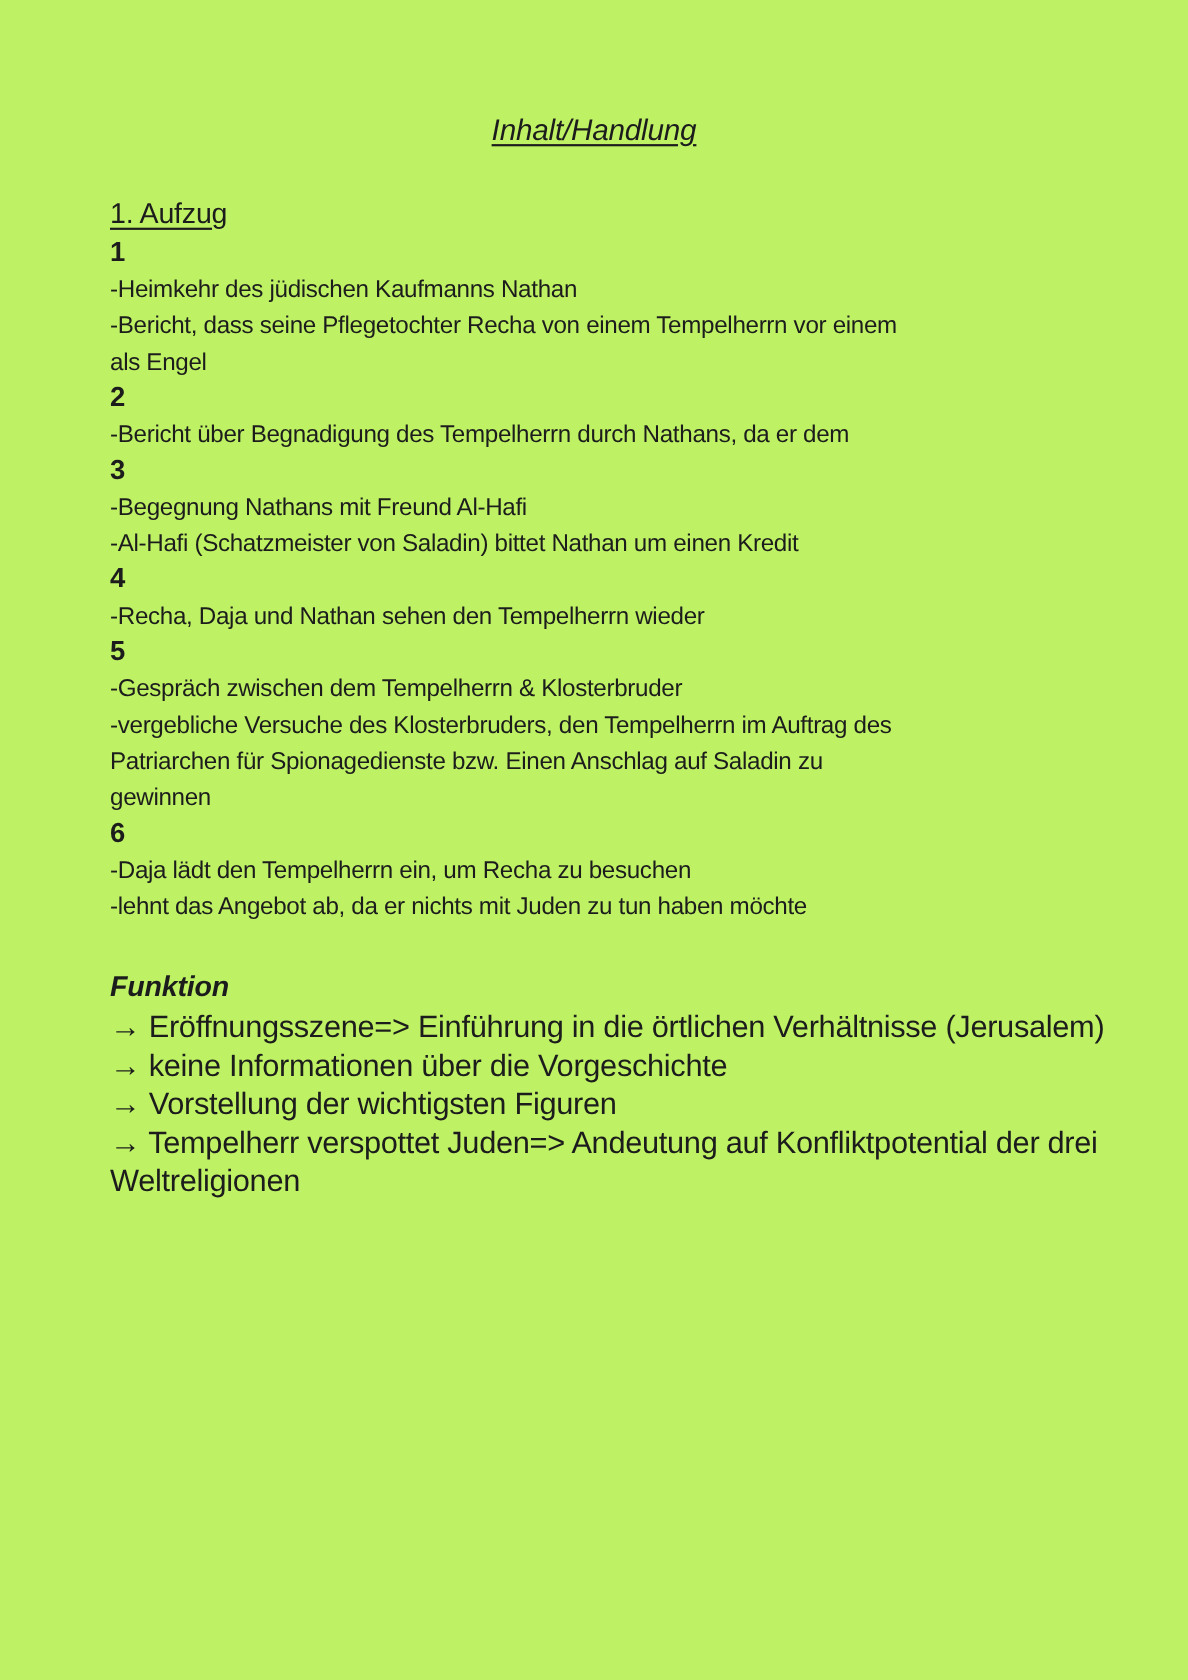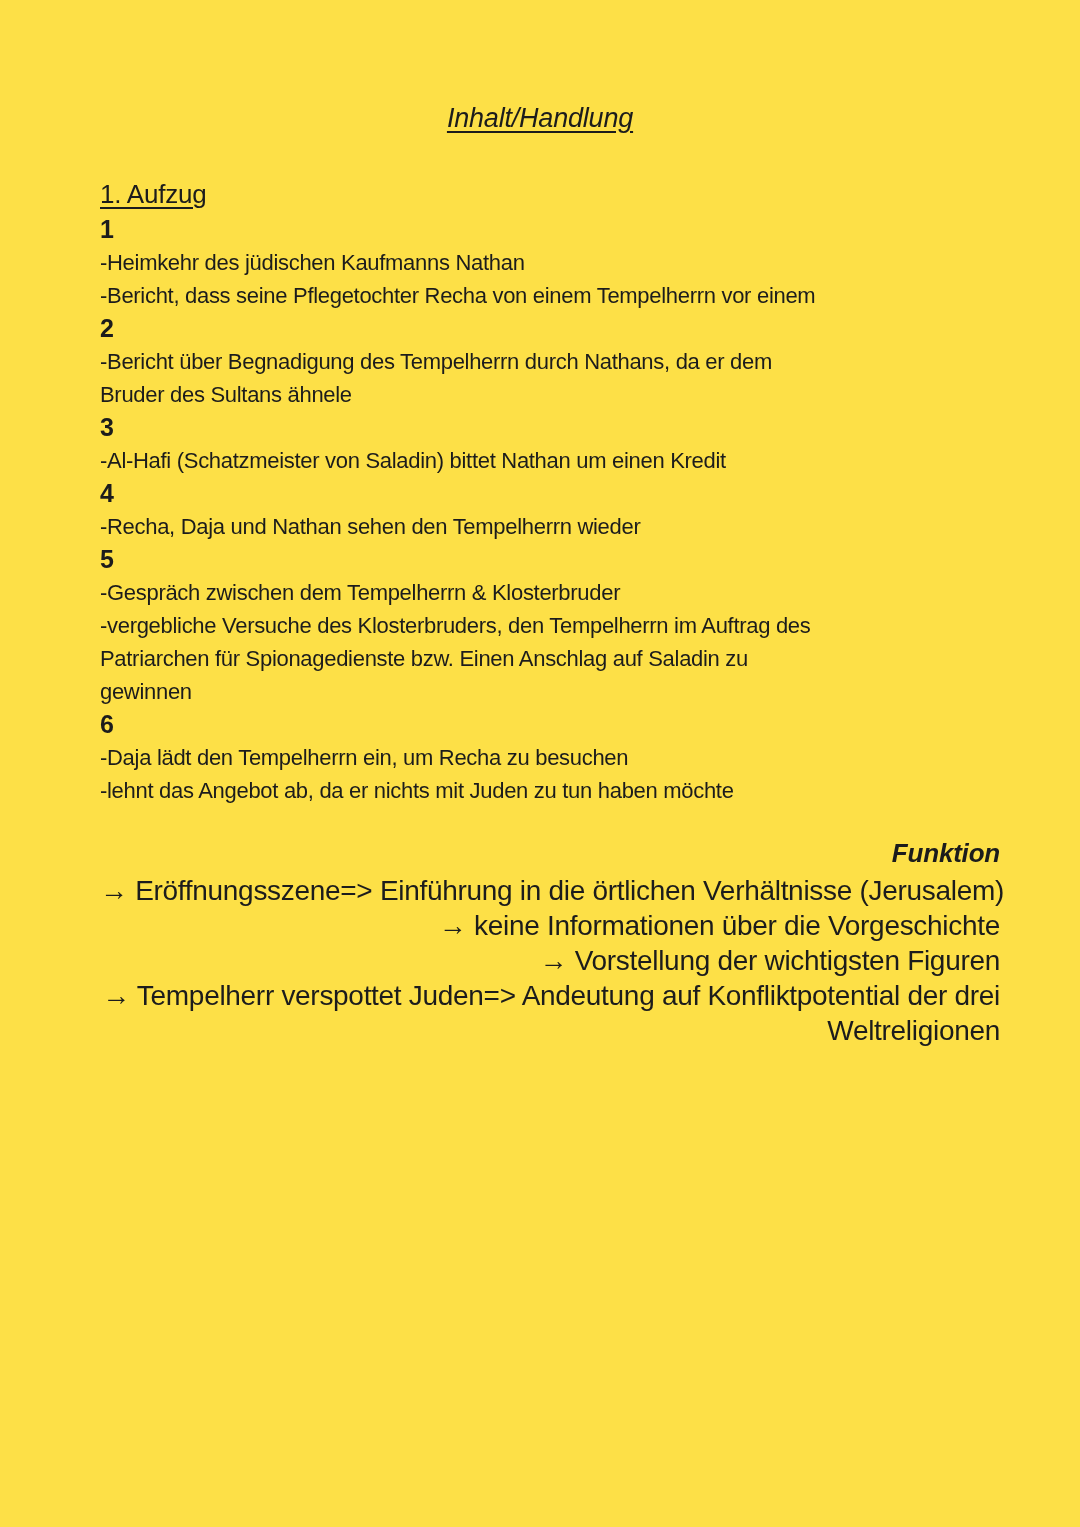--- a/index.html
+++ b/index.html
@@ -4,21 +4,21 @@
 <style>
   html, body {
     margin: 0;
     padding: 0;
     background: #ffffff;
   }
   .page {
     position: relative;
     width: 1080px;
     height: 1527px;
-    background: #fde047;
+    background: #bef264;
     overflow: hidden;
     font-family: "Liberation Sans", sans-serif;
     color: #1c1c1c;
   }
   .doc-title {
     position: absolute;
     top: 103px;
     left: 0;
     width: 100%;
     text-align: center;
@@ -48,22 +48,21 @@
     line-height: 33px;
     letter-spacing: -0.2px;
   }
   .body-line {
     font-size: 22px;
     line-height: 33px;
     letter-spacing: -0.3px;
     white-space: nowrap;
   }
   .funktion-section {
-    margin-top: 26px;
-    text-align: right;
+    margin-top: 36px;
   }
   .funktion-heading {
     font-size: 26px;
     font-weight: bold;
     font-style: italic;
     line-height: 40px;
     letter-spacing: -0.2px;
   }
   .funktion-line {
     font-size: 28px;
@@ -80,30 +79,31 @@
   <div class="doc-title">Inhalt/Handlung</div>
 
   <div class="content">
 
     <div class="act-heading">1. Aufzug</div>
 
     <div>
       <div class="scene-number">1</div>
       <div class="body-line">-Heimkehr des jüdischen Kaufmanns Nathan</div>
       <div class="body-line">-Bericht, dass seine Pflegetochter Recha von einem Tempelherrn vor einem</div>
+      <div class="body-line">als Engel</div>
     </div>
 
     <div>
       <div class="scene-number">2</div>
       <div class="body-line">-Bericht über Begnadigung des Tempelherrn durch Nathans, da er dem</div>
-      <div class="body-line">Bruder des Sultans ähnele</div>
     </div>
 
     <div>
       <div class="scene-number">3</div>
+      <div class="body-line">-Begegnung Nathans mit Freund Al-Hafi</div>
       <div class="body-line">-Al-Hafi (Schatzmeister von Saladin) bittet Nathan um einen Kredit</div>
     </div>
 
     <div>
       <div class="scene-number">4</div>
       <div class="body-line">-Recha, Daja und Nathan sehen den Tempelherrn wieder</div>
     </div>
 
     <div>
       <div class="scene-number">5</div>

